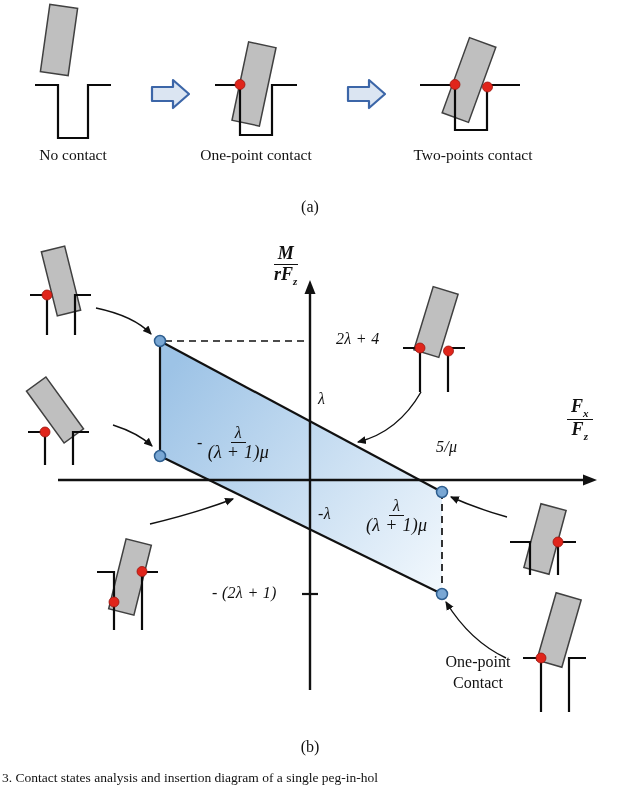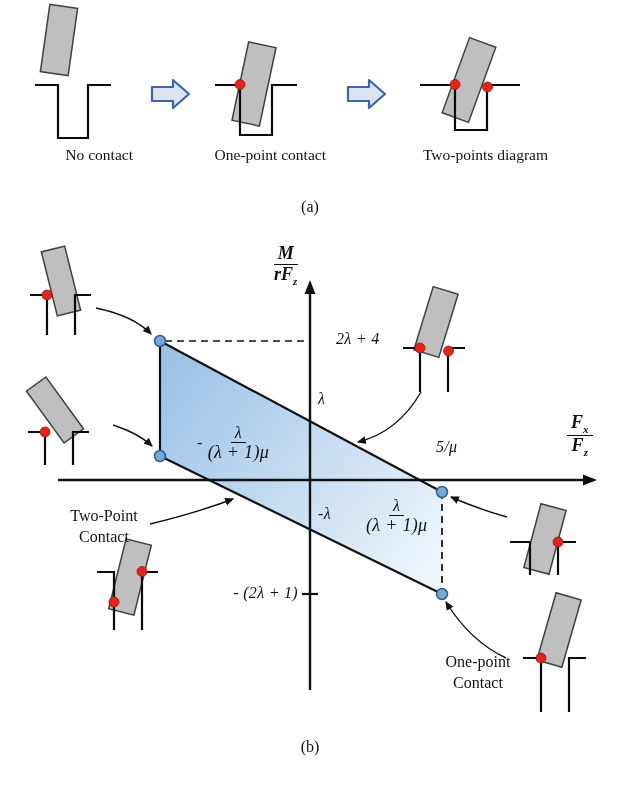--- a/index.html
+++ b/index.html
@@ -14,21 +14,21 @@
   .axis{stroke:#111;stroke-width:2.4;}
   .edge{stroke:#111;stroke-width:2.2;}
   .thin{stroke:#111;stroke-width:1.7;}
   .dashed{stroke-dasharray:7 5;}
   .vdot{fill:#79a7d4;stroke:#2e5e8f;stroke-width:1.5;}
   .ptr path{fill:none;stroke:#111;stroke-width:1.4;marker-end:url(#ah);}
   .blockarrow{fill:#dbe5f2;stroke:#3c66a8;stroke-width:2.2;stroke-linejoin:round;}
 
   
   .lbl{position:absolute;font-family:"Liberation Serif",serif;color:#111;}
-  .stage-label{font-size:15.5px;text-align:right;}
+  .stage-label{font-size:15.5px;text-align:center;}
   .cap{width:620px;text-align:center;font-size:16px;}
   .math{font-style:italic;font-size:16px;letter-spacing:0.3px;}
   .ann{font-size:16px;text-align:center;line-height:1.3;}
   .frac{display:flex;align-items:center;gap:3px;}
   .fr{display:inline-flex;flex-direction:column;align-items:center;line-height:1.1;text-align:center;}
   .fr .n{border-bottom:1.8px solid #111;padding:0 4px;}
   .fr .d{padding:0 2px;}
   .axisfrac{font-weight:bold;font-style:italic;font-size:18px;}
   .smallden .d{font-size:18px;}
   sub{font-size:11px;}
@@ -169,56 +169,56 @@
         <path d="M421 392 Q398 432 358 442"></path>
         <path d="M507 517 Q478 509 451 497"></path>
         <path d="M150 524 Q196 513 233 499"></path>
         <path d="M506 658 Q470 641 446 602"></path>
       </g>
     </g>
   </svg>
 
   <div class="lbl stage-label" style="left:13px;top:146px;width:120px;">No contact</div>
   <div class="lbl stage-label" style="left:186px;top:146px;width:140px;">One-point contact</div>
-  <div class="lbl stage-label" style="left:398px;top:146px;width:150px;">Two-points diagram</div>
+  <div class="lbl stage-label" style="left:398px;top:146px;width:150px;">Two-points contact</div>
   <div class="lbl cap" style="left:0;top:198px;">(a)</div>
 
   <div class="lbl frac axisfrac" style="left:272px;top:244px;">
     <span class="fr">
       <span class="n"><span>M</span></span>
       <span class="d"><span>rF</span><sub>z</sub></span>
     </span>
   </div>
 
-  <div class="lbl frac axisfrac" style="left:567px;top:413px;">
+  <div class="lbl frac axisfrac" style="left:567px;top:397px;">
     <span class="fr">
       <span class="n"><span>F</span><sub>x</sub></span>
       <span class="d"><span>F</span><sub>z</sub></span>
     </span>
   </div>
 
   <div class="lbl math" style="left:336px;top:330px;">2λ + 4</div>
   <div class="lbl math" style="left:318px;top:390px;">λ</div>
   <div class="lbl math" style="left:318px;top:505px;">-λ</div>
   <div class="lbl math" style="left:436px;top:438px;">5/μ</div>
-  <div class="lbl math" style="left:212px;top:584px;width:86px;text-align:right;">- (2λ + 1)</div>
+  <div class="lbl math" style="left:212px;top:584px;width:86px;text-align:left;">- (2λ + 1)</div>
 
   <div class="lbl frac math smallden" style="left:197px;top:424px;">
     <span>-</span>
     <span class="fr">
       <span class="n">λ</span>
       <span class="d">(λ + 1)μ</span>
     </span>
   </div>
   <div class="lbl frac math smallden" style="left:364px;top:497px;">
     <span class="fr">
       <span class="n">λ</span>
       <span class="d">(λ + 1)μ</span>
     </span>
   </div>
 
-  <div class="lbl ann" style="left:52px;top:506px;width:104px;">Two-Point Contact</div>
   <div class="lbl ann" style="left:424px;top:652px;width:108px;">One-point Contact</div>
 
   <div class="lbl cap" style="left:0;top:738px;">(b)</div>
 
+  <div class="lbl" style="left:2px;top:770px;width:616px;font-size:13.5px;white-space:nowrap;overflow:hidden;">3.   Contact states  analysis and insertion diagram of a single peg-in-hol</div>
 
 </div>
 
 </body></html>

